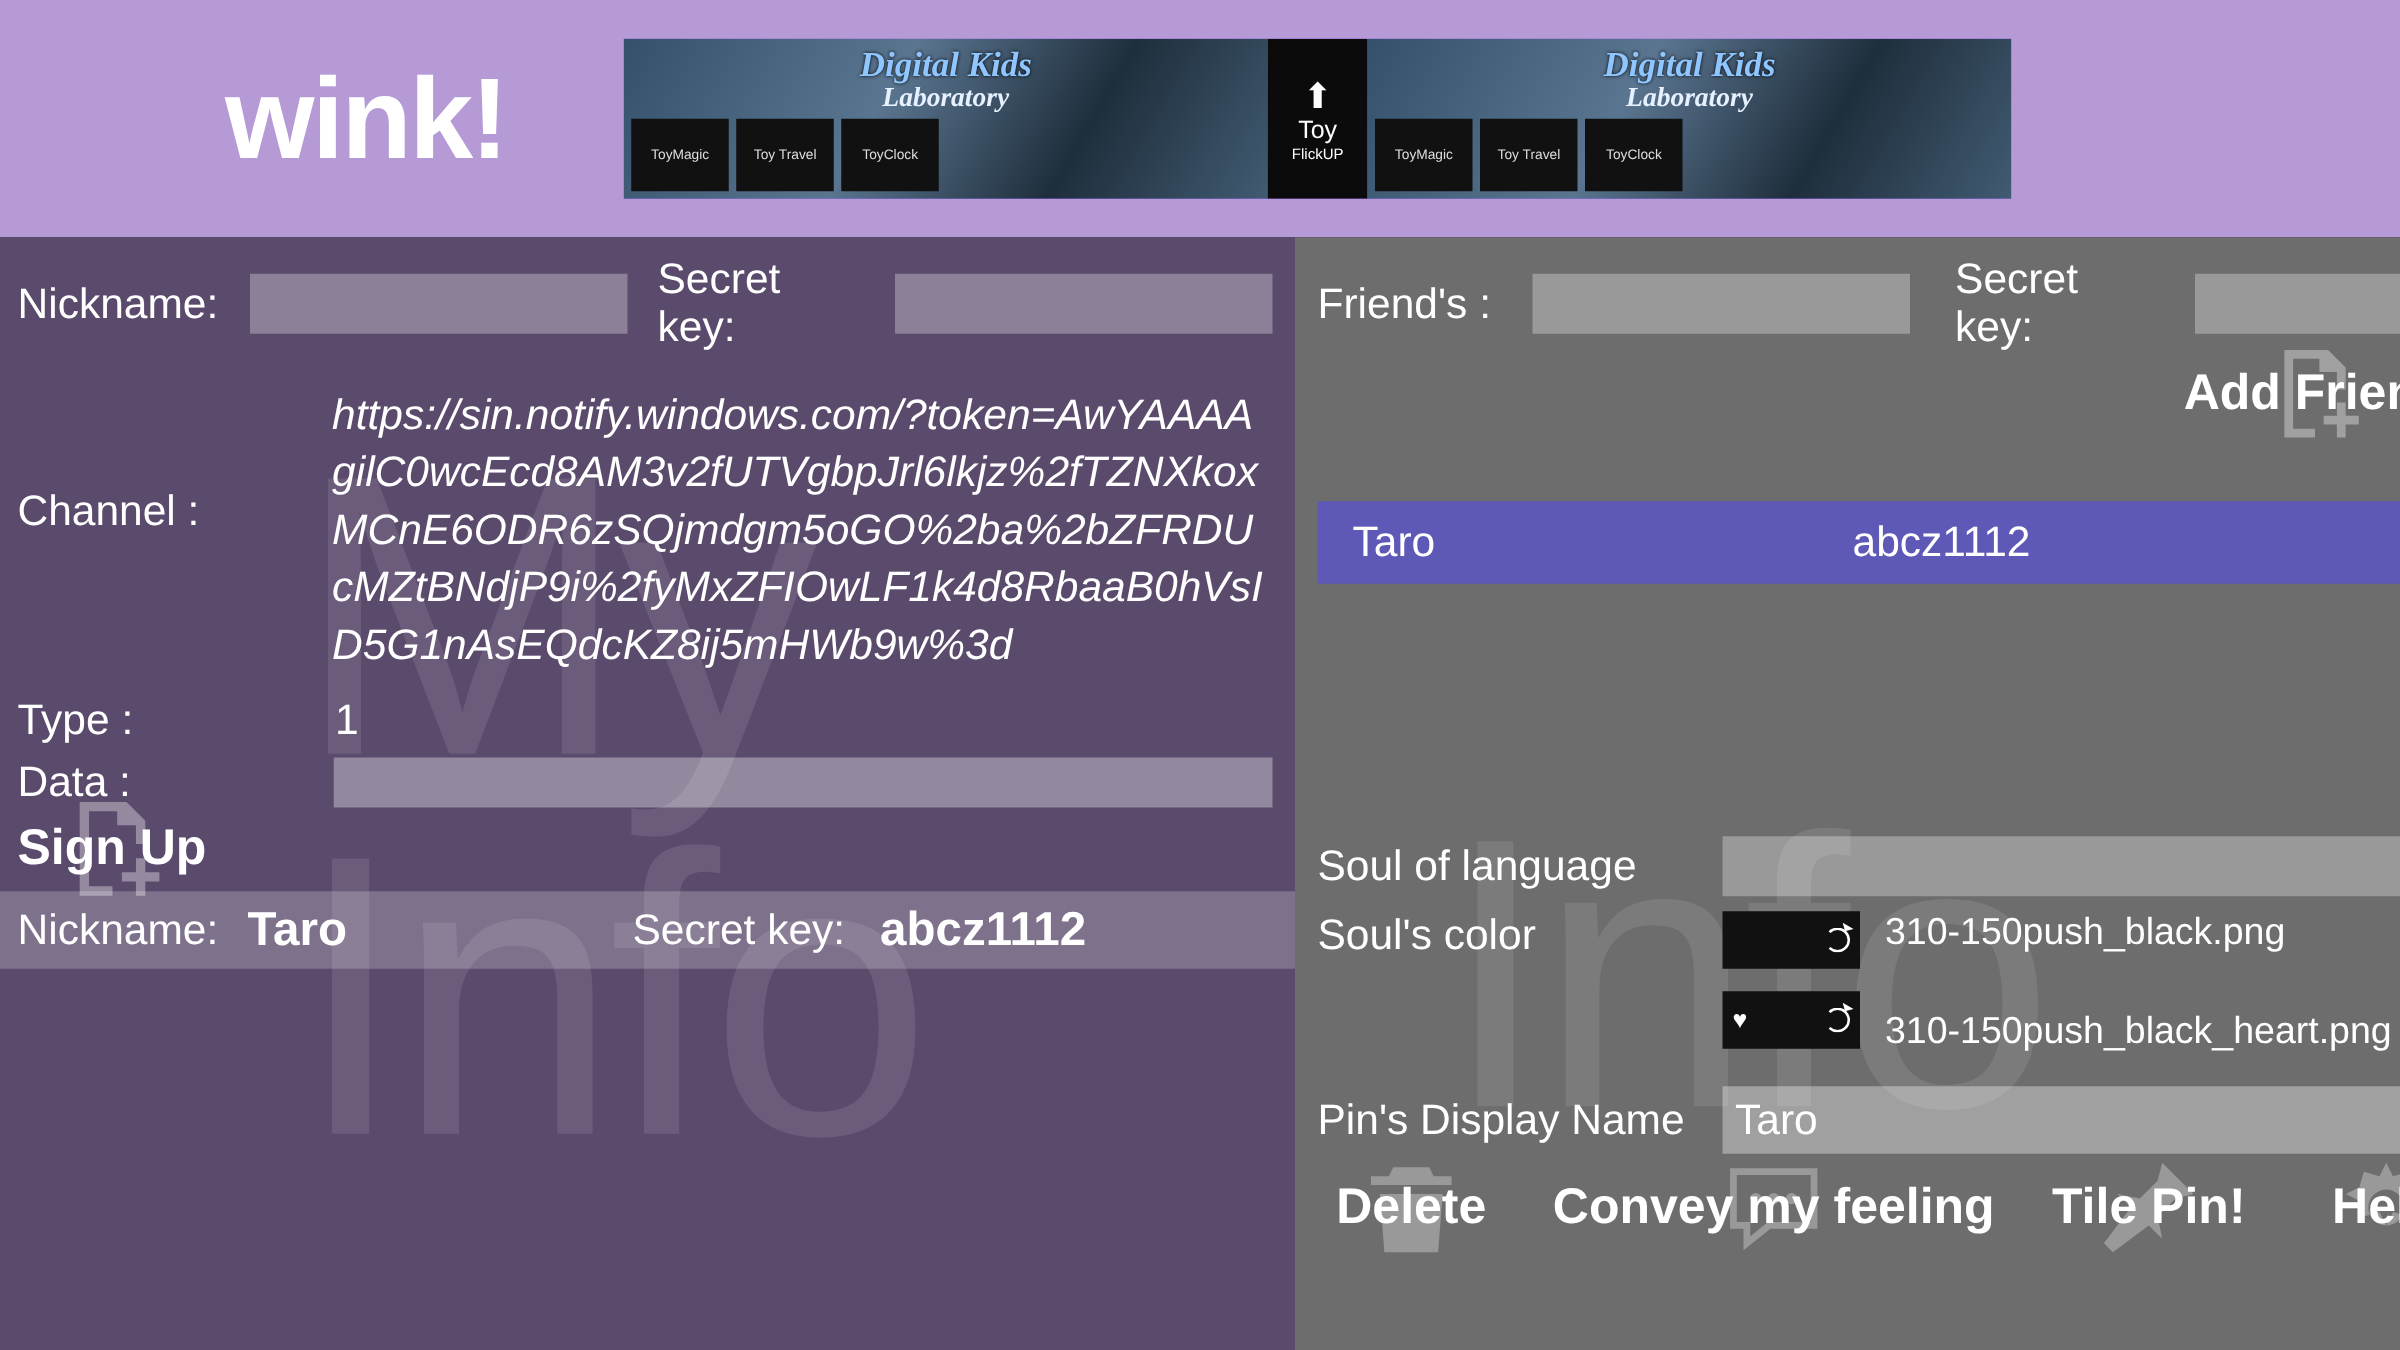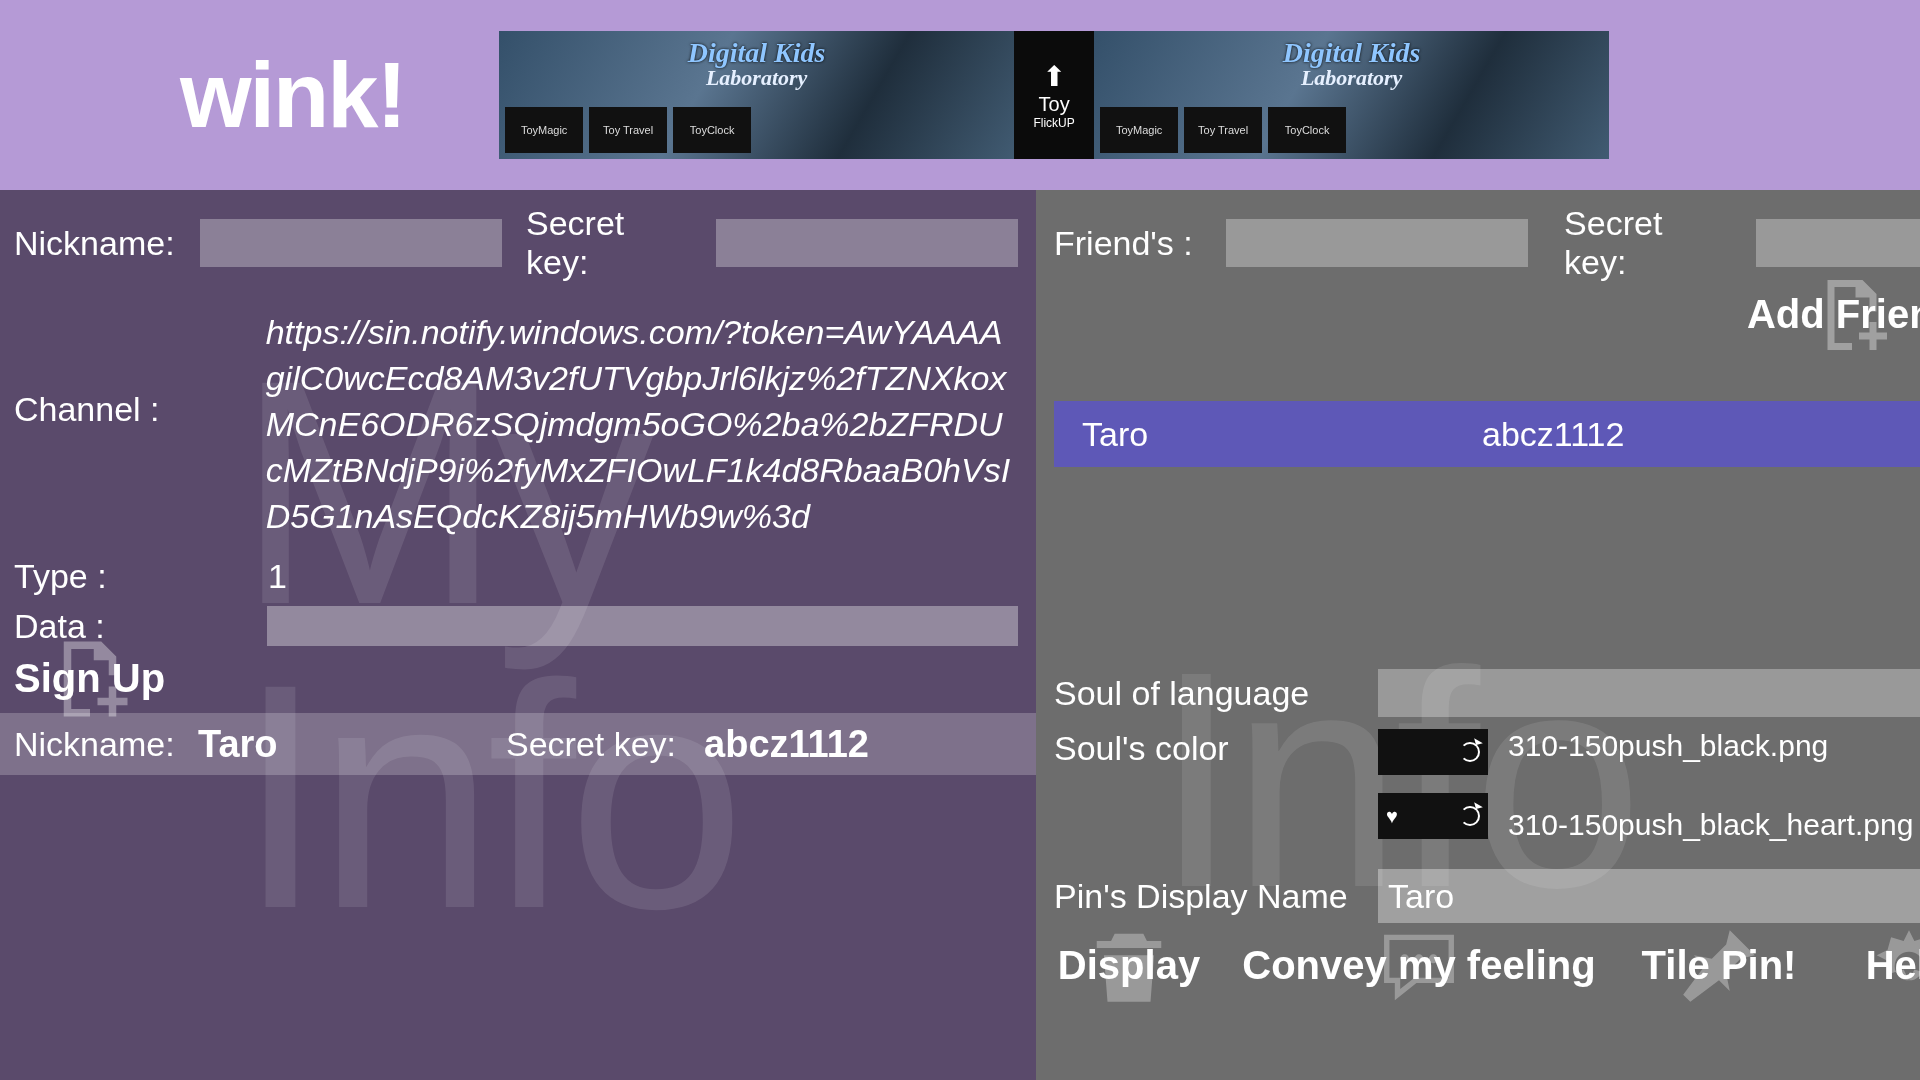--- a/index.html
+++ b/index.html
@@ -16,21 +16,21 @@
     margin-left: 94px; width: 1110px; height: 128px;
     background: #8b5cf6; display: flex; gap: 0; overflow: hidden;
   }
   .banner-seg {
     flex: 1; position: relative; background: linear-gradient(120deg,#34506a 0%,#5a7590 40%,#1f2e3c 70%,#415b72 100%);
     display: flex; flex-direction: column; padding: 6px;
   }
   .banner .t { color:#8fc6ff; font-family:"Comic Sans MS",cursive; font-size:28px; font-style:italic; font-weight:700; text-align:center; text-shadow:0 0 3px #000;}
   .banner .sub { color:#e6f0ff; font-family:"Comic Sans MS",cursive; font-size:22px; font-style:italic; font-weight:700; text-align:center; margin-top:-4px;}
   .banner-icons { display:flex; gap:6px; margin-top:auto; }
-  .banner-icons > div { width:78px; height:46px; background:#111; color:#ddd; font-size:11px; display:flex; align-items:center; justify-content:center; text-align:center; }
+  .banner-icons > div { width:78px; height:58px; background:#111; color:#ddd; font-size:11px; display:flex; align-items:center; justify-content:center; text-align:center; }
   .banner-mid { width:80px; flex:none; background:#0b0b0b; color:#fff; display:flex; flex-direction:column; align-items:center; justify-content:center; font-size:20px; }
   .body {
     width: 1920px; height: 890px; display: flex;
   }
   .left {
     width: 1036px; height: 890px; background: #5a4a6b;
     padding: 14px 18px 0 14px; color: #fff; position: relative;
   }
   .right {
     flex: 1; height: 890px; background: #6d6d6d;
@@ -235,21 +235,21 @@
     <div class="section-row" style="position:relative">
       <span class="sec-label">Pin's Display Name</span>
       <input class="textin light" style="height: 54px; flex: 1 1 0%; margin-right: 24px; font-size: 34px;" value="Taro">
     </div>
 
     <div class="actions-row" style="position:relative">
       <div class="action-btn" style="width:150px">
         <svg class="ic" width="86" height="86" viewBox="0 0 48 48">
             <path fill="#fff" d="M16 6h16l2 4h8v4H6v-4h8zM10 18h28l-2 26H12zM18 22h4v18h-4zm8 0h4v18h-4z"></path>
           </svg>
-        <span class="lab">Display</span>
+        <span class="lab">Delete</span>
       </div>
       <div class="action-btn" style="width:330px">
         <svg class="ic" width="100" height="86" viewBox="0 0 48 48">
             <path fill="none" stroke="#fff" stroke-width="3" d="M6 8h36v24H22l-10 8v-8H6z"></path>
             <circle fill="#fff" cx="16" cy="20" r="2.5"></circle>
             <circle fill="#fff" cx="24" cy="20" r="2.5"></circle>
             <circle fill="#fff" cx="32" cy="20" r="2.5"></circle>
           </svg>
         <span class="lab">Convey my feeling</span>
       </div>

